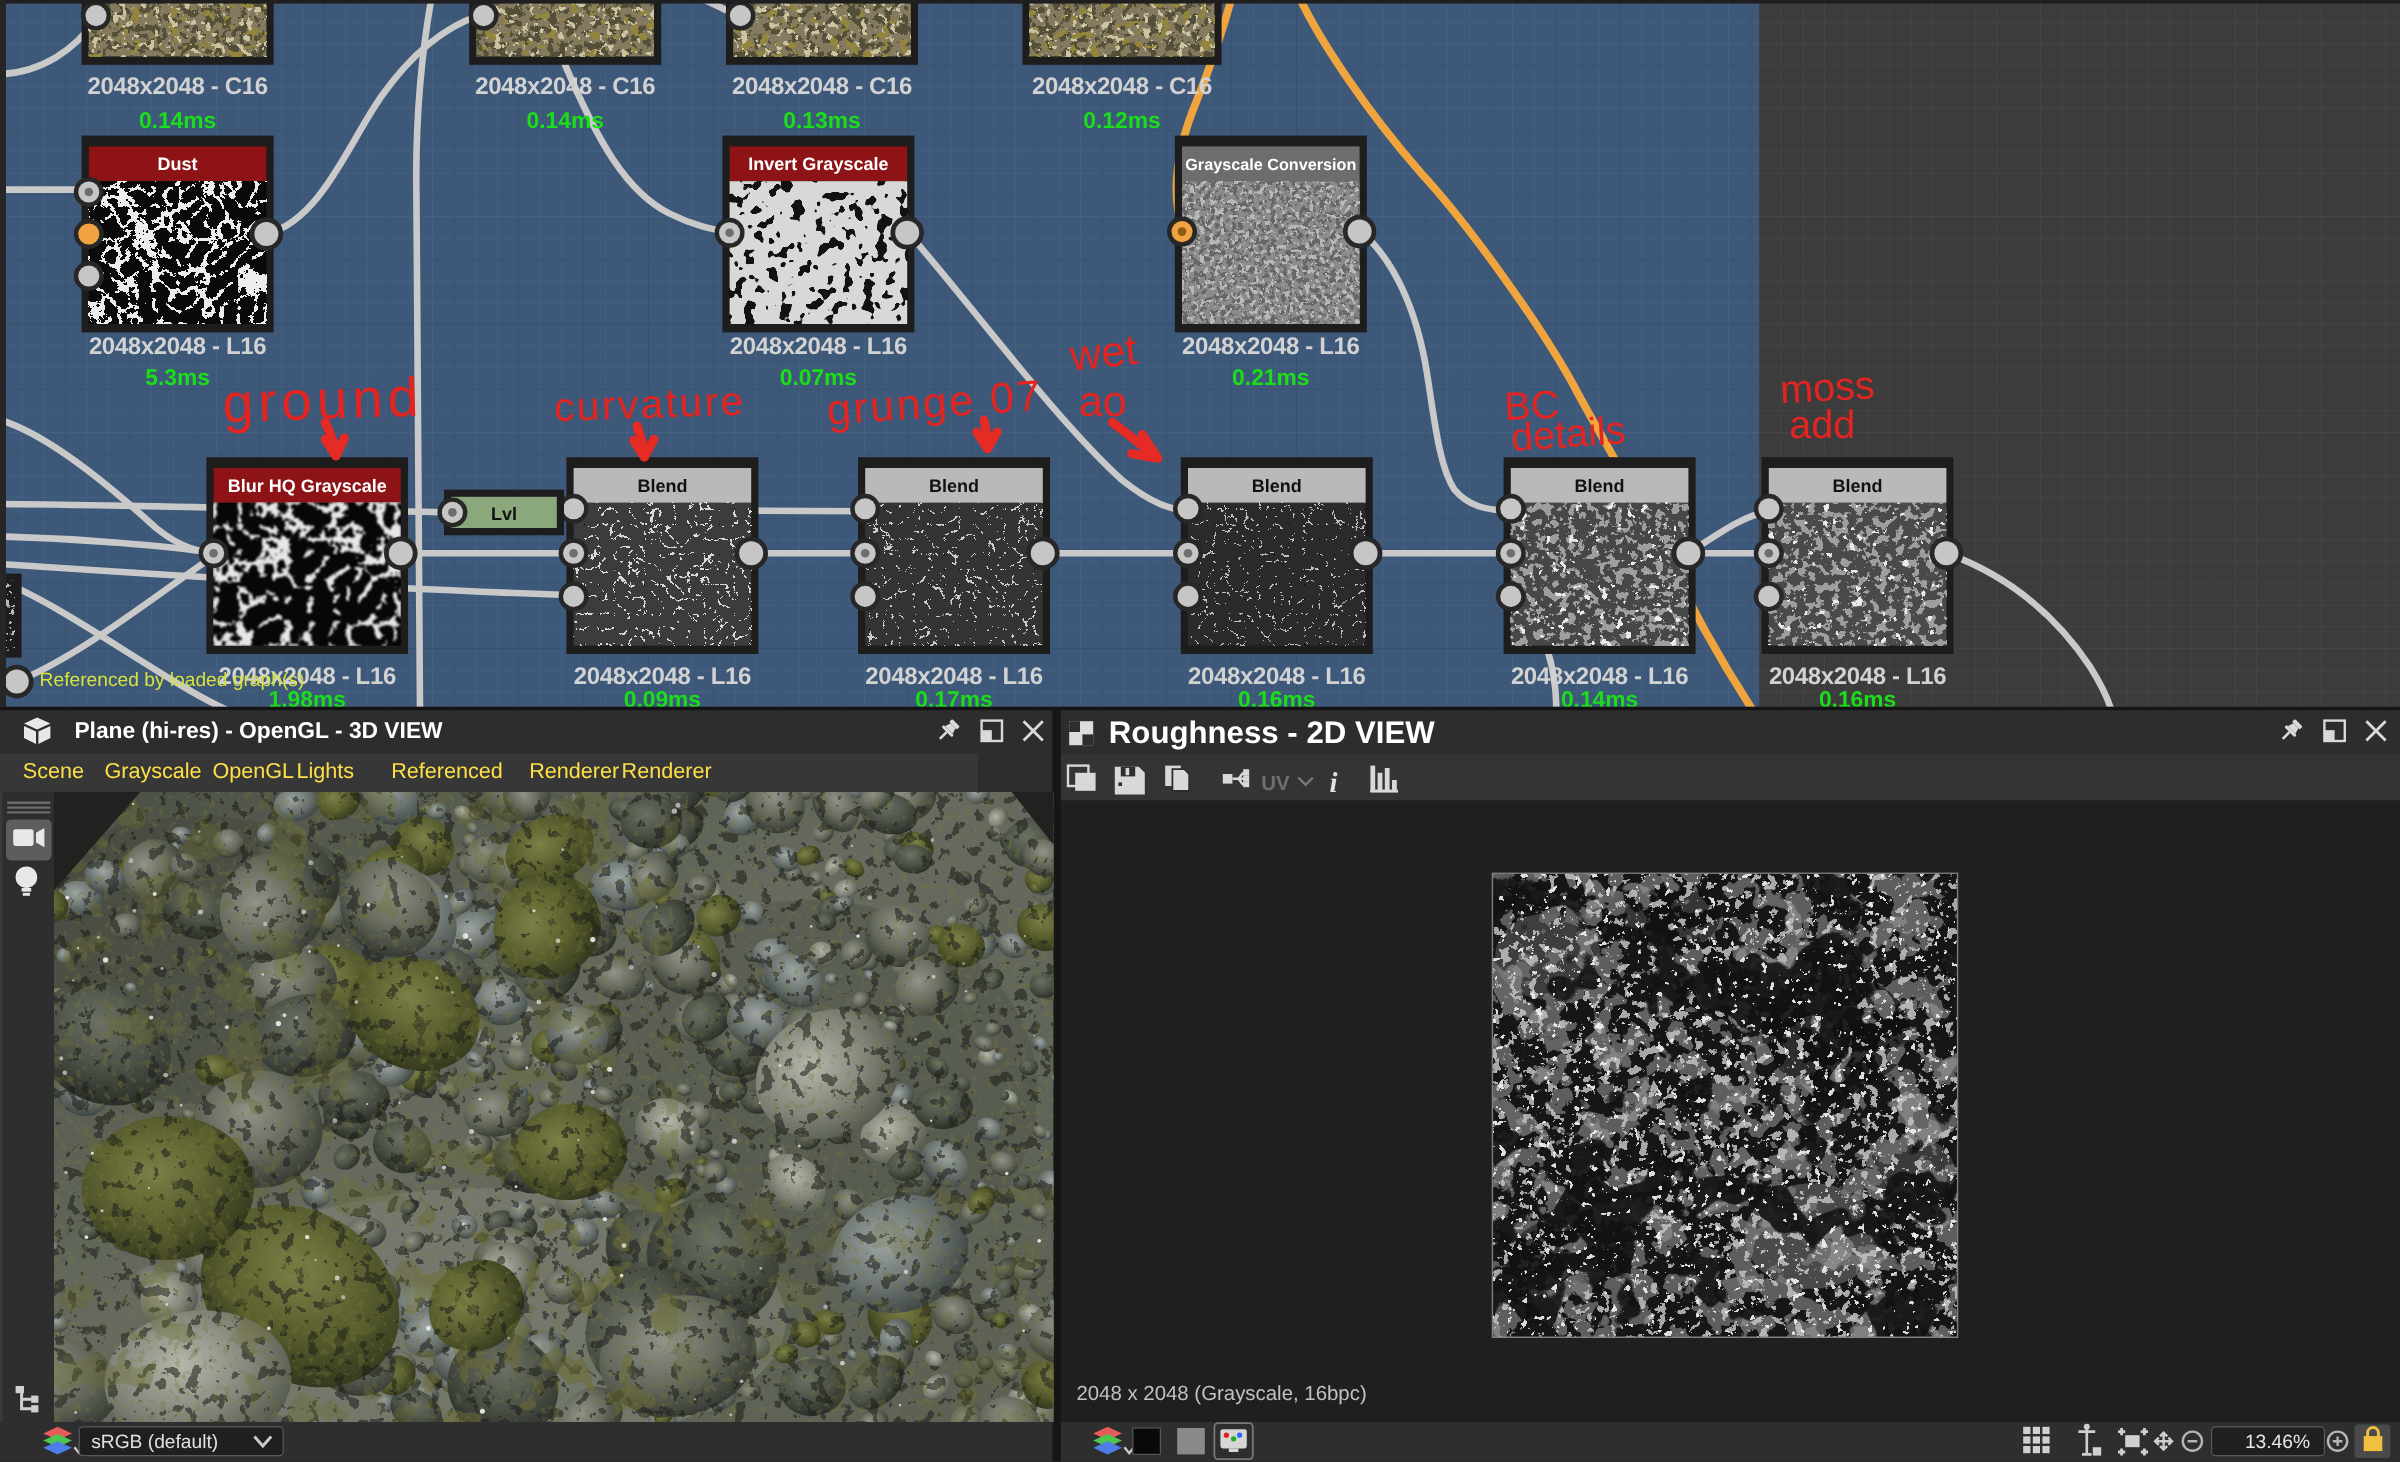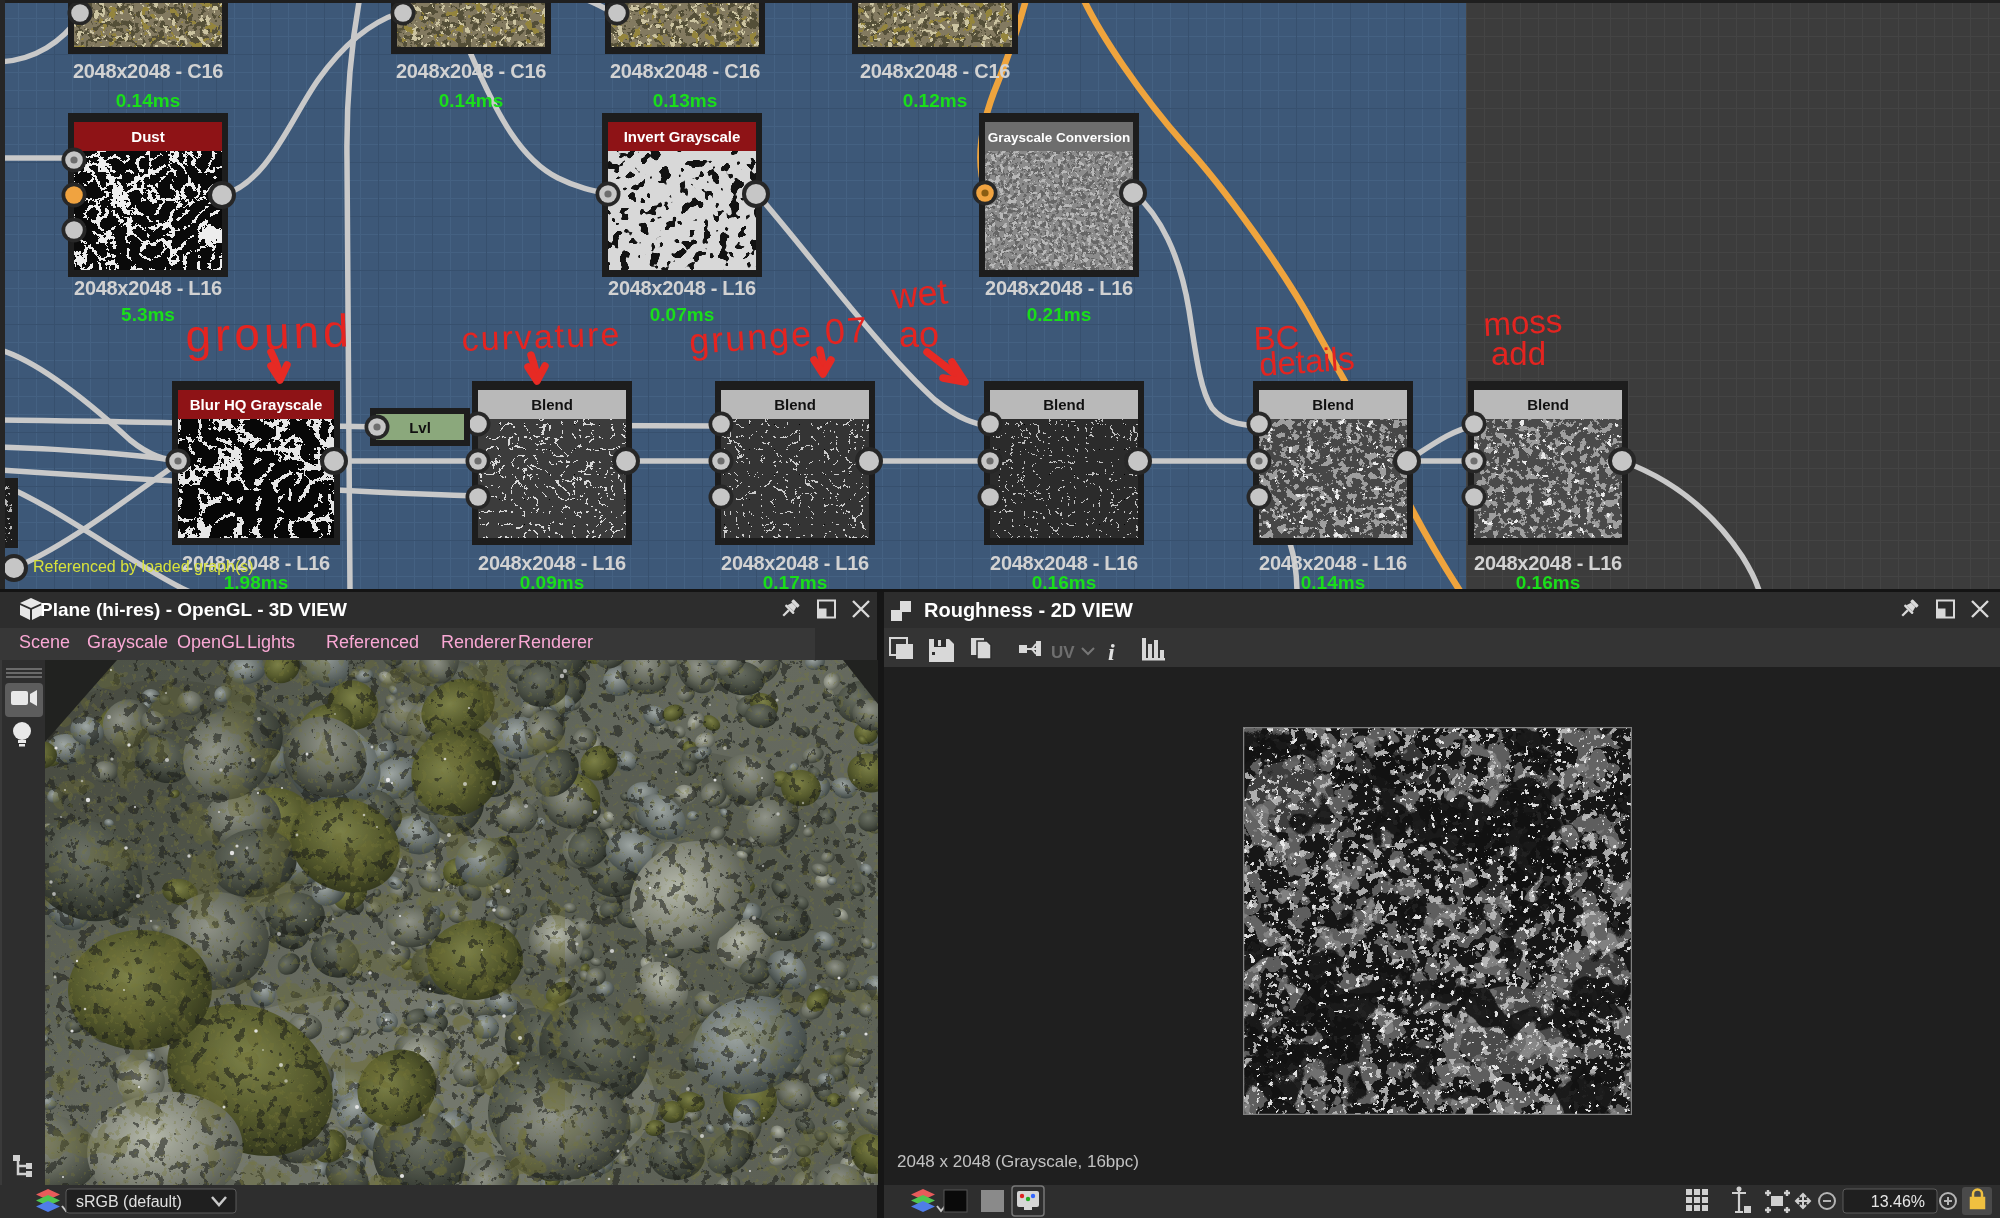--- a/index.html
+++ b/index.html
@@ -11,24 +11,24 @@
  background-size:54px 54px,54px 54px,18px 18px,18px 18px}
 #ggray{position:absolute;left:1466px;top:0;width:534px;height:589px;background:#3c3c3c;
  background-image:
   linear-gradient(#444 1px,transparent 1px),linear-gradient(90deg,#444 1px,transparent 1px),
   linear-gradient(#353535 1px,transparent 1px),linear-gradient(90deg,#353535 1px,transparent 1px);
  background-size:18px 18px,18px 18px,54px 54px,54px 54px}
 #topline{position:absolute;left:0;top:0;width:2000px;height:3px;background:#1f1f1f}
 #leftline{position:absolute;left:0;top:0;width:5px;height:589px;background:#262626}
 #hsep{position:absolute;left:0;top:589px;width:2000px;height:3px;background:#141414}
 #vsep{position:absolute;left:877px;top:592px;width:7px;height:626px;background:#161616}
-.panel-h{position:absolute;height:36px;background:#2d2d2d;color:#fff;font-weight:bold;font-size:20px;line-height:36px}
+.panel-h{position:absolute;height:36px;background:#2d2d2d;color:#fff;font-weight:bold;font-size:26px;line-height:36px}
 #p3h{left:0;top:592px;width:877px;font-size:19px}
 #p2h{left:884px;top:592px;width:1116px}
-#p3m{position:absolute;left:0;top:628px;width:815px;height:32px;background:#373737;color:#f9a8d4;font-size:18px}
+#p3m{position:absolute;left:0;top:628px;width:815px;height:32px;background:#373737;color:#fde047;font-size:18px}
 #p3m span{position:absolute;top:4px}
 #p2t{position:absolute;left:884px;top:628px;width:1116px;height:39px;background:#343434}
 #p3v{position:absolute;left:45px;top:660px;width:832px;height:525px;background:#6f7366}
 #p3strip{position:absolute;left:0;top:660px;width:45px;height:525px;background:#2e2e2e;border-left:2px solid #3a3a3a}
 #p2v{position:absolute;left:884px;top:667px;width:1116px;height:518px;background:#1f1f1f}
 #p3s{position:absolute;left:0;top:1185px;width:877px;height:33px;background:#2e2e2e}
 #p2s{position:absolute;left:884px;top:1185px;width:1116px;height:33px;background:#2e2e2e}
 .lbl{font-size:20px;font-weight:bold;fill:#d2d2d2;letter-spacing:-0.3px}
 .tms{font-size:19px;font-weight:bold;fill:#1ade1a}
 </style></head><body>
@@ -335,21 +335,21 @@
 <text x="899" y="347" font-size="36">ao</text>
 <text x="1254" y="350" font-size="33" transform="rotate(-2 1254 350)">BC</text>
 <text x="1260" y="376" font-size="33" transform="rotate(-4 1260 376)">details</text>
 <text x="1484" y="336" font-size="33" transform="rotate(-3 1484 336)">moss</text>
 <text x="1491" y="365" font-size="33">add</text>
 </g>
     </svg>
     <div id="topline"></div>
     <div id="leftline"></div>
     <div id="hsep"></div>
-    <div class="panel-h" id="p3h"><span style="margin-left:40px">Plane (hi-res) - OpenGL - 3D VIEW</span></div>
+    <div class="panel-h" id="p3h"><span style="margin-left:62px">Plane (hi-res) - OpenGL - 3D VIEW</span></div>
     <div class="panel-h" id="p2h"><span style="margin-left:40px">Roughness - 2D VIEW</span></div>
     <div id="p3m">
       <span style="left:19px">Scene</span>
       <span style="left:87px">Grayscale</span>
       <span style="left:177px">OpenGL</span>
       <span style="left:247px">Lights</span>
       <span style="left:326px">Referenced</span>
       <span style="left:441px">Renderer</span>
       <span style="left:518px">Renderer</span>
     </div>

